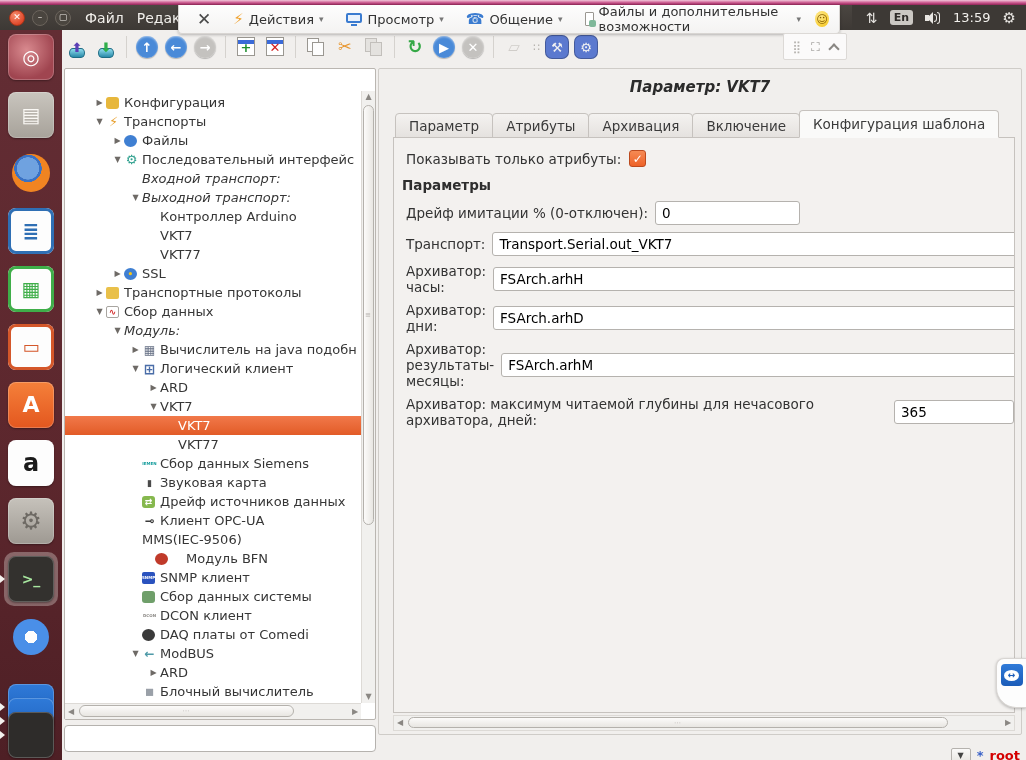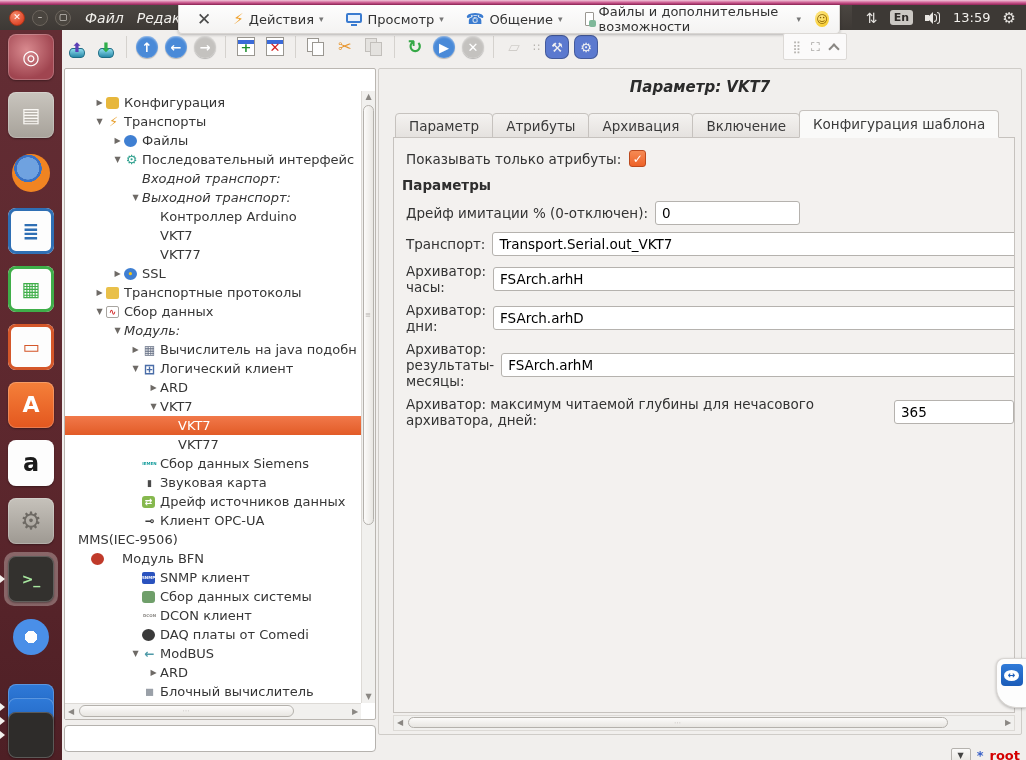--- a/index.html
+++ b/index.html
@@ -12,21 +12,21 @@
   
   .top-strip { position:absolute; left:0; top:0; width:1026px; height:5px;
     background:linear-gradient(#f2c6da 0%, #c9568c 55%, #8e2456 100%); z-index:40; }
   
   .top-panel { position:absolute; left:0; top:5px; width:1026px; height:25px;
     background:linear-gradient(#4b4641,#3d3935); z-index:30; display:flex; align-items:center; }
   .winbtns { display:flex; gap:7px; margin-left:9px; }
   .wbtn { width:16px; height:16px; border-radius:50%; display:flex; align-items:center; justify-content:center;
     font-size:9px; line-height:1; color:#e8e4df; background:#4a453f; border:1px solid #6b645c; }
   .wbtn.close { background:radial-gradient(circle at 35% 30%, #f58b6d, #df4527 75%); border-color:#a83418; color:#fff; font-weight:bold; }
-  .menus { display:flex; gap:13px; margin-left:14px; width:102px; overflow:hidden; white-space:nowrap;font-style:italic; }
+  .menus { display:flex; gap:13px; margin-left:14px; width:102px; overflow:hidden; white-space:nowrap; }
   .menu-item { color:#f2f0ec; font-size:14px; }
   .tray { position:absolute; right:0; top:0; height:25px; display:flex; align-items:center; gap:12px; padding:0 10px 0 14px; background:#3d3935; }
   .tray-net { color:#e8e6e2; font-size:14px; }
   .tray-lang { background:#cbc8c3; color:#2e2b28; font-size:11px; font-weight:bold; border-radius:3px; padding:1px 4px; }
   .tray-time { color:#f2f0ec; font-size:13px; }
   .tray-gear { color:#e8e6e2; font-size:15px; }
   .vol { position:relative; width:16px; height:14px; }
   .vol .vbody { position:absolute; left:0; top:4px; width:4px; height:6px; background:#e8e6e2; }
   .vol .vcone { position:absolute; left:2px; top:1px; width:0; height:0;
     border-right:6px solid #e8e6e2; border-top:6px solid transparent; border-bottom:6px solid transparent; }
@@ -416,25 +416,25 @@
           <div class="trow" style="padding-left: 64px;">
             <span class="exp"></span>
             <span class="ticon" style="background: rgb(134, 184, 78); width: 13px; height: 12px; border-radius: 3px; margin: 0px 5px 0px 0px; color: rgb(255, 255, 255); font-size: 9px; font-weight: bold;">⇄</span>
             <span class="lbl">Дрейф источников данных</span>
           </div>
           <div class="trow" style="padding-left: 64px;">
             <span class="exp"></span>
             <span class="ticon" style="color: rgb(58, 58, 58); font-size: 12px; font-weight: bold;">⊸</span>
             <span class="lbl">Клиент OPC-UA</span>
           </div>
-          <div class="trow" style="">
+          <div class="trow" style="padding-left: 64px;">
             <span class="exp"></span>
             <span class="lbl">MMS(IEC-9506)</span>
           </div>
-          <div class="trow" style=" gap: 13px;">
+          <div class="trow" style="padding-left: 64px; gap: 13px;">
             <span class="exp"></span>
             <span class="ticon" style="background: rgb(192, 58, 42); width: 13px; height: 12px; border-radius: 50%; margin: 0px 5px 0px 0px;"></span>
             <span class="lbl">Модуль BFN</span>
           </div>
           <div class="trow" style="padding-left: 64px;">
             <span class="exp"></span>
             <span class="ticon" style="background: rgb(42, 82, 190); width: 13px; height: 12px; border-radius: 2px; margin: 0px 5px 0px 0px; color: rgb(255, 255, 255); font-size: 4px; font-weight: bold;">SNMP</span>
             <span class="lbl">SNMP клиент</span>
           </div>
           <div class="trow" style="padding-left: 64px;">

